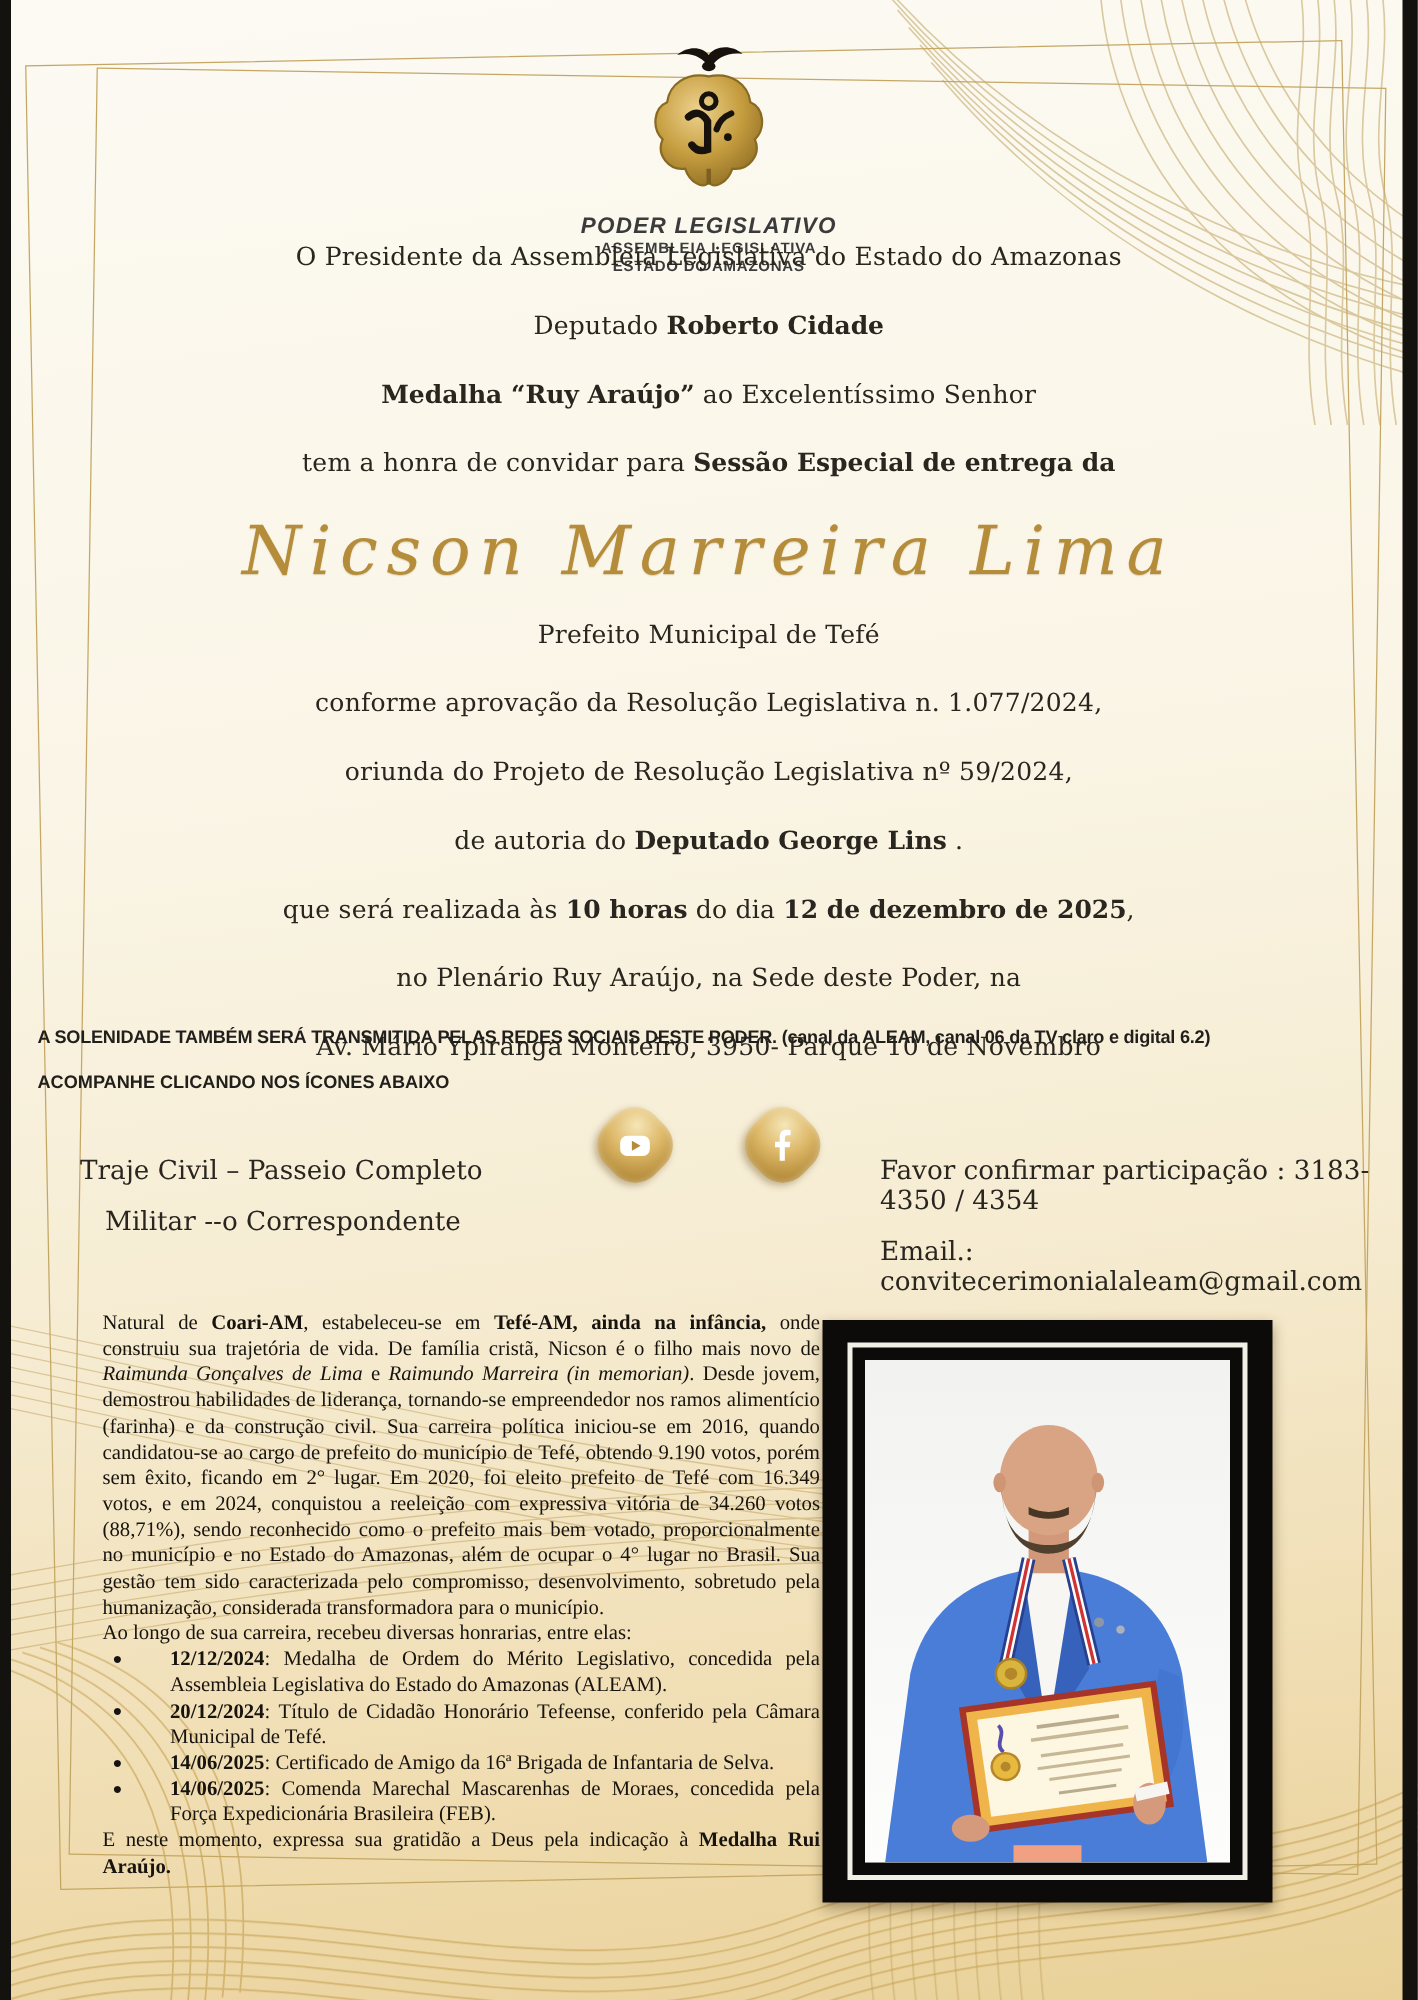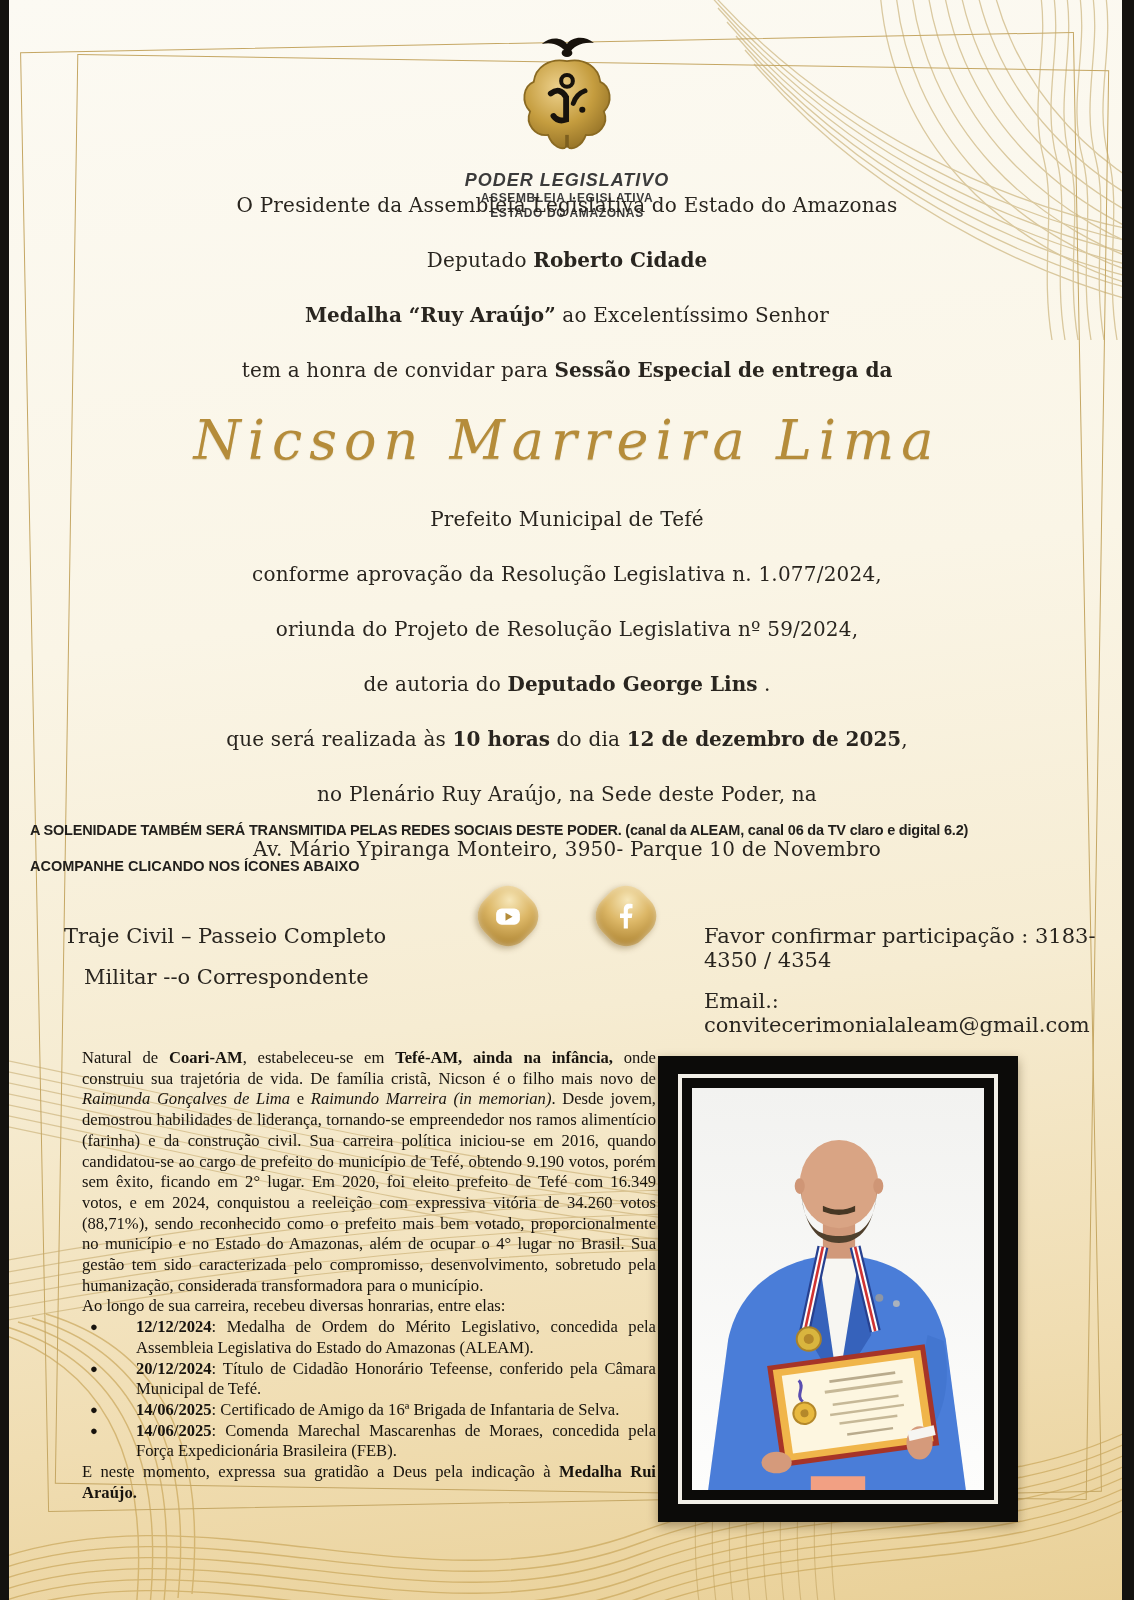--- a/index.html
+++ b/index.html
@@ -20,21 +20,21 @@
   
   .crest-block{position:absolute;left:0;right:0;top:34px;text-align:center;z-index:3;}
   .org{font-family:"Liberation Sans",sans-serif;font-weight:bold;color:#3b3b3b;}
   .org-main{font-size:18px;letter-spacing:1px;margin-top:4px;font-style:italic;}
   .org-sub{font-size:12px;letter-spacing:.6px;line-height:1.25;}
   
   .invite{position:absolute;left:46px;right:46px;top:190px;text-align:center;z-index:3;}
   .inv-line{font-size:20px;line-height:31px;margin:0 0 24px;letter-spacing:.2px;}
   .inv-line b{font-weight:bold;letter-spacing:0;}
   .honoree-name{
-    font-size:54px;line-height:62px;margin:4px 0 32px;font-style:italic;
+    font-size:54px;line-height:62px;margin:4px 0 20px;font-style:italic;
     color:#b58c3a;letter-spacing:7px;text-shadow:0 1px 1px rgba(120,90,20,.25);
   }
   
   .broadcast{position:absolute;left:30px;right:30px;top:822px;z-index:3;
     font-family:"Liberation Sans",sans-serif;color:#211f1c;}
   .notice{font-size:14.5px;font-weight:bold;letter-spacing:-0.2px;margin:0;}
   .cta{font-size:14.5px;font-weight:bold;margin:20px 0 0;}
   .icons-row{margin-top:14px;display:flex;justify-content:center;gap:62px;}
   .squircle{
     width:56px;height:56px;border-radius:40%;transform:rotate(45deg);

